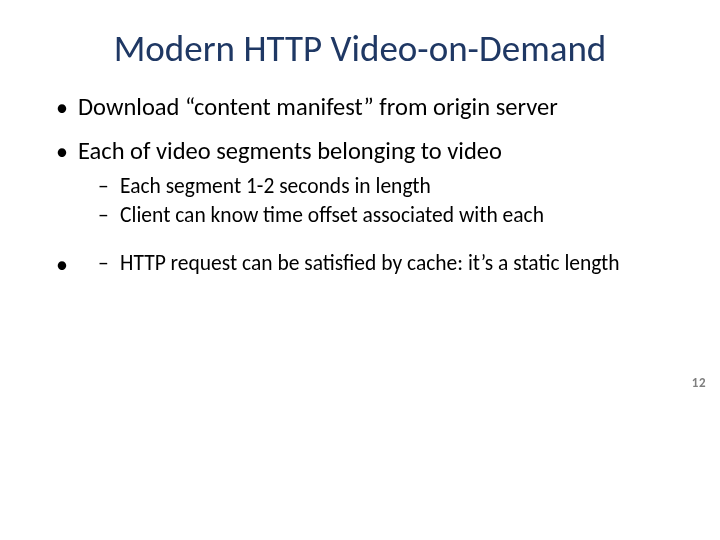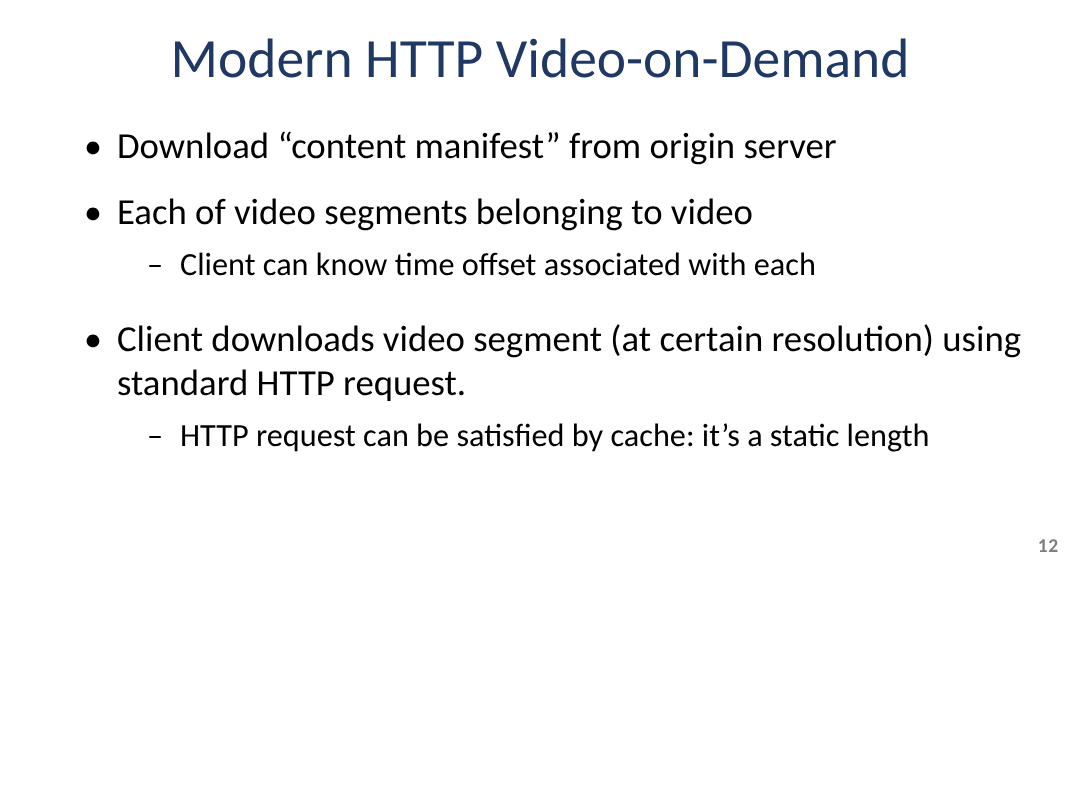--- a/index.html
+++ b/index.html
@@ -11,21 +11,21 @@
     font-family: Calibri, "Segoe UI", Arial, sans-serif;
     color: #000;
     overflow: hidden;
     position: relative;
   }
   .slide {
     width: 720px;
     height: 408px;
     position: relative;
     box-sizing: border-box;
-    padding: 18px 38px 30px 38px;
+    padding: 28px 38px 30px 38px;
   }
   .title {
     text-align: center;
     font-size: 37px;
     font-weight: 400;
     margin: 0 0 22px 0;
     line-height: 1.15;
   }
   ul.top {
     margin: 0;
@@ -63,45 +63,45 @@
   }
   ul.sub > li::before {
     content: "–";
     position: absolute;
     left: -8px;
     top: 0;
   }
   .page-num {
     position: absolute;
     right: 14px;
-    bottom: 36px;
+    bottom: 18px;
     font-size: 13px;
     font-weight: 700;
     color: #7f7f7f;
     letter-spacing: 0.5px;
   }
 </style>
 </head>
 <body>
 
 <div class="slide">
   <h1 class="title" style="color:#1F3864">Modern HTTP Video-on-Demand</h1>
 
   <ul class="top">
     <li>
       <span>Download “content manifest” from origin server</span>
     </li>
     <li>
       <span>Each of video segments belonging to video</span>
       <ul class="sub">
+        <li><span>Each segment 1-2 seconds in length</span></li>
         <li><span>Client can know time offset associated with each</span></li>
       </ul>
     </li>
     <li class="spaced">
-      <span>Client downloads video segment (at certain resolution) using standard HTTP request.</span>
       <ul class="sub">
         <li><span>HTTP request can be satisfied by cache:  it’s a static length</span></li>
       </ul>
     </li>
   </ul>
 
   <div class="page-num">12</div>
 </div>
 
 </body></html>

